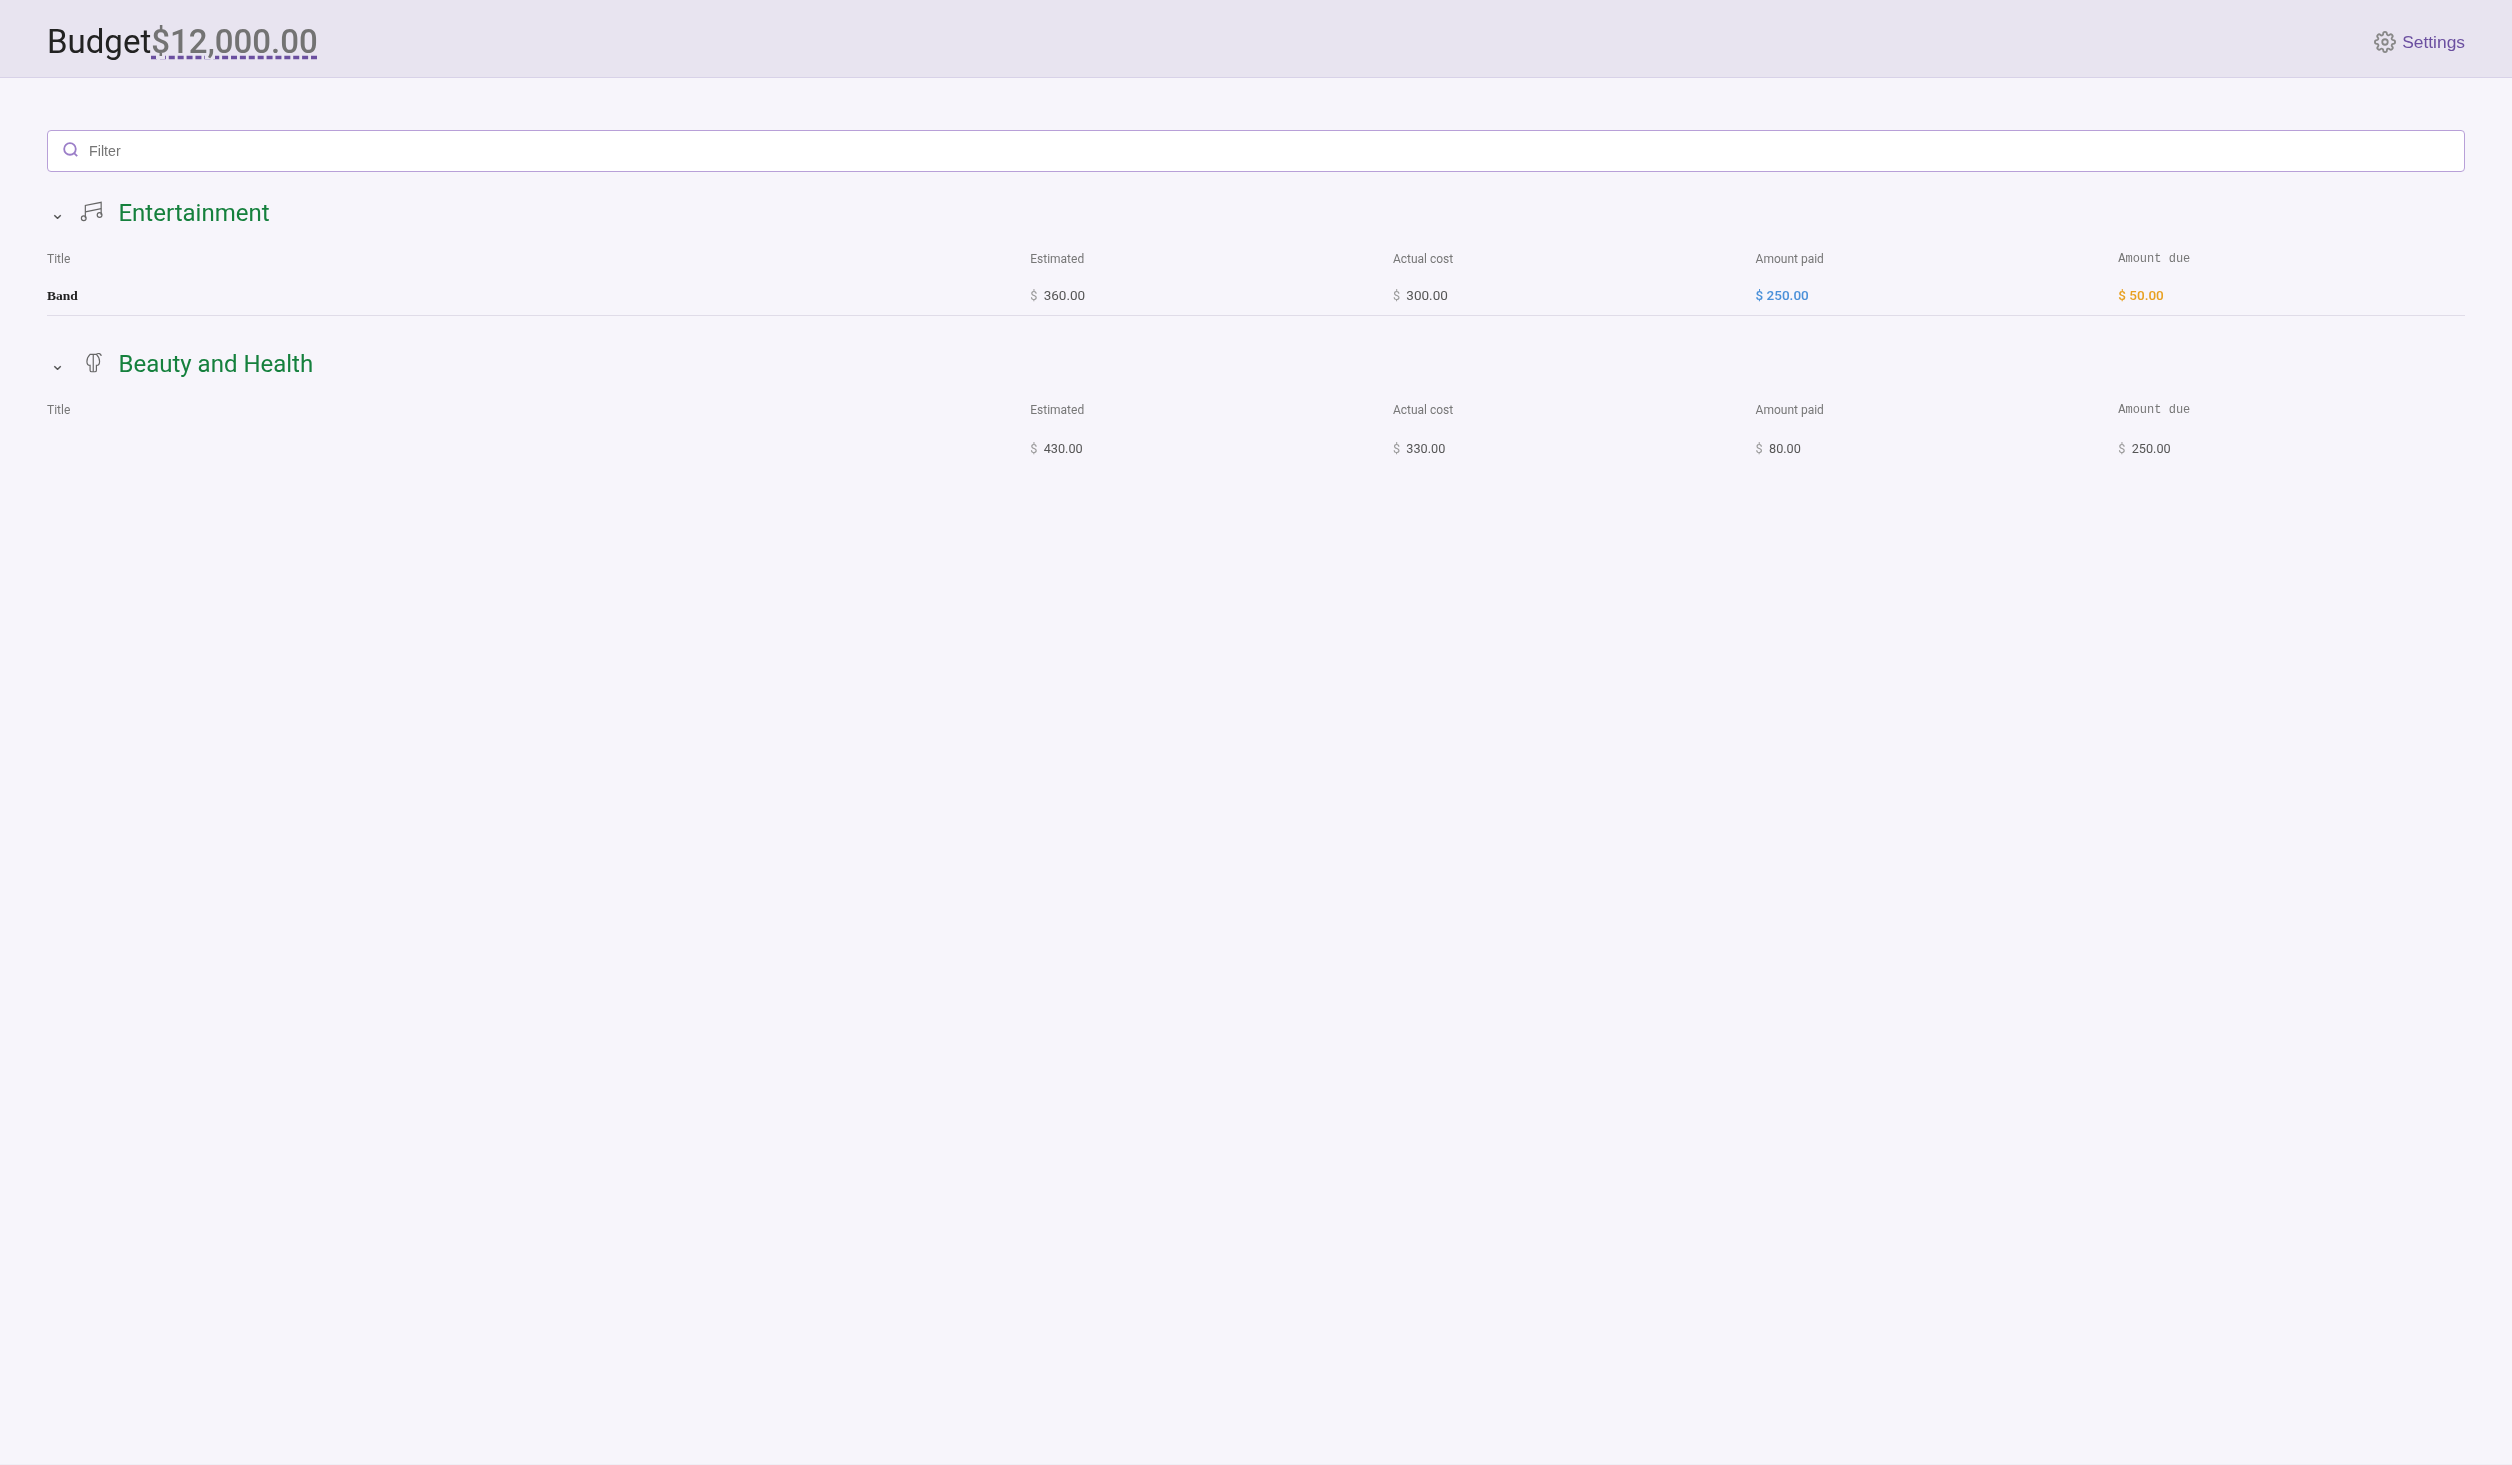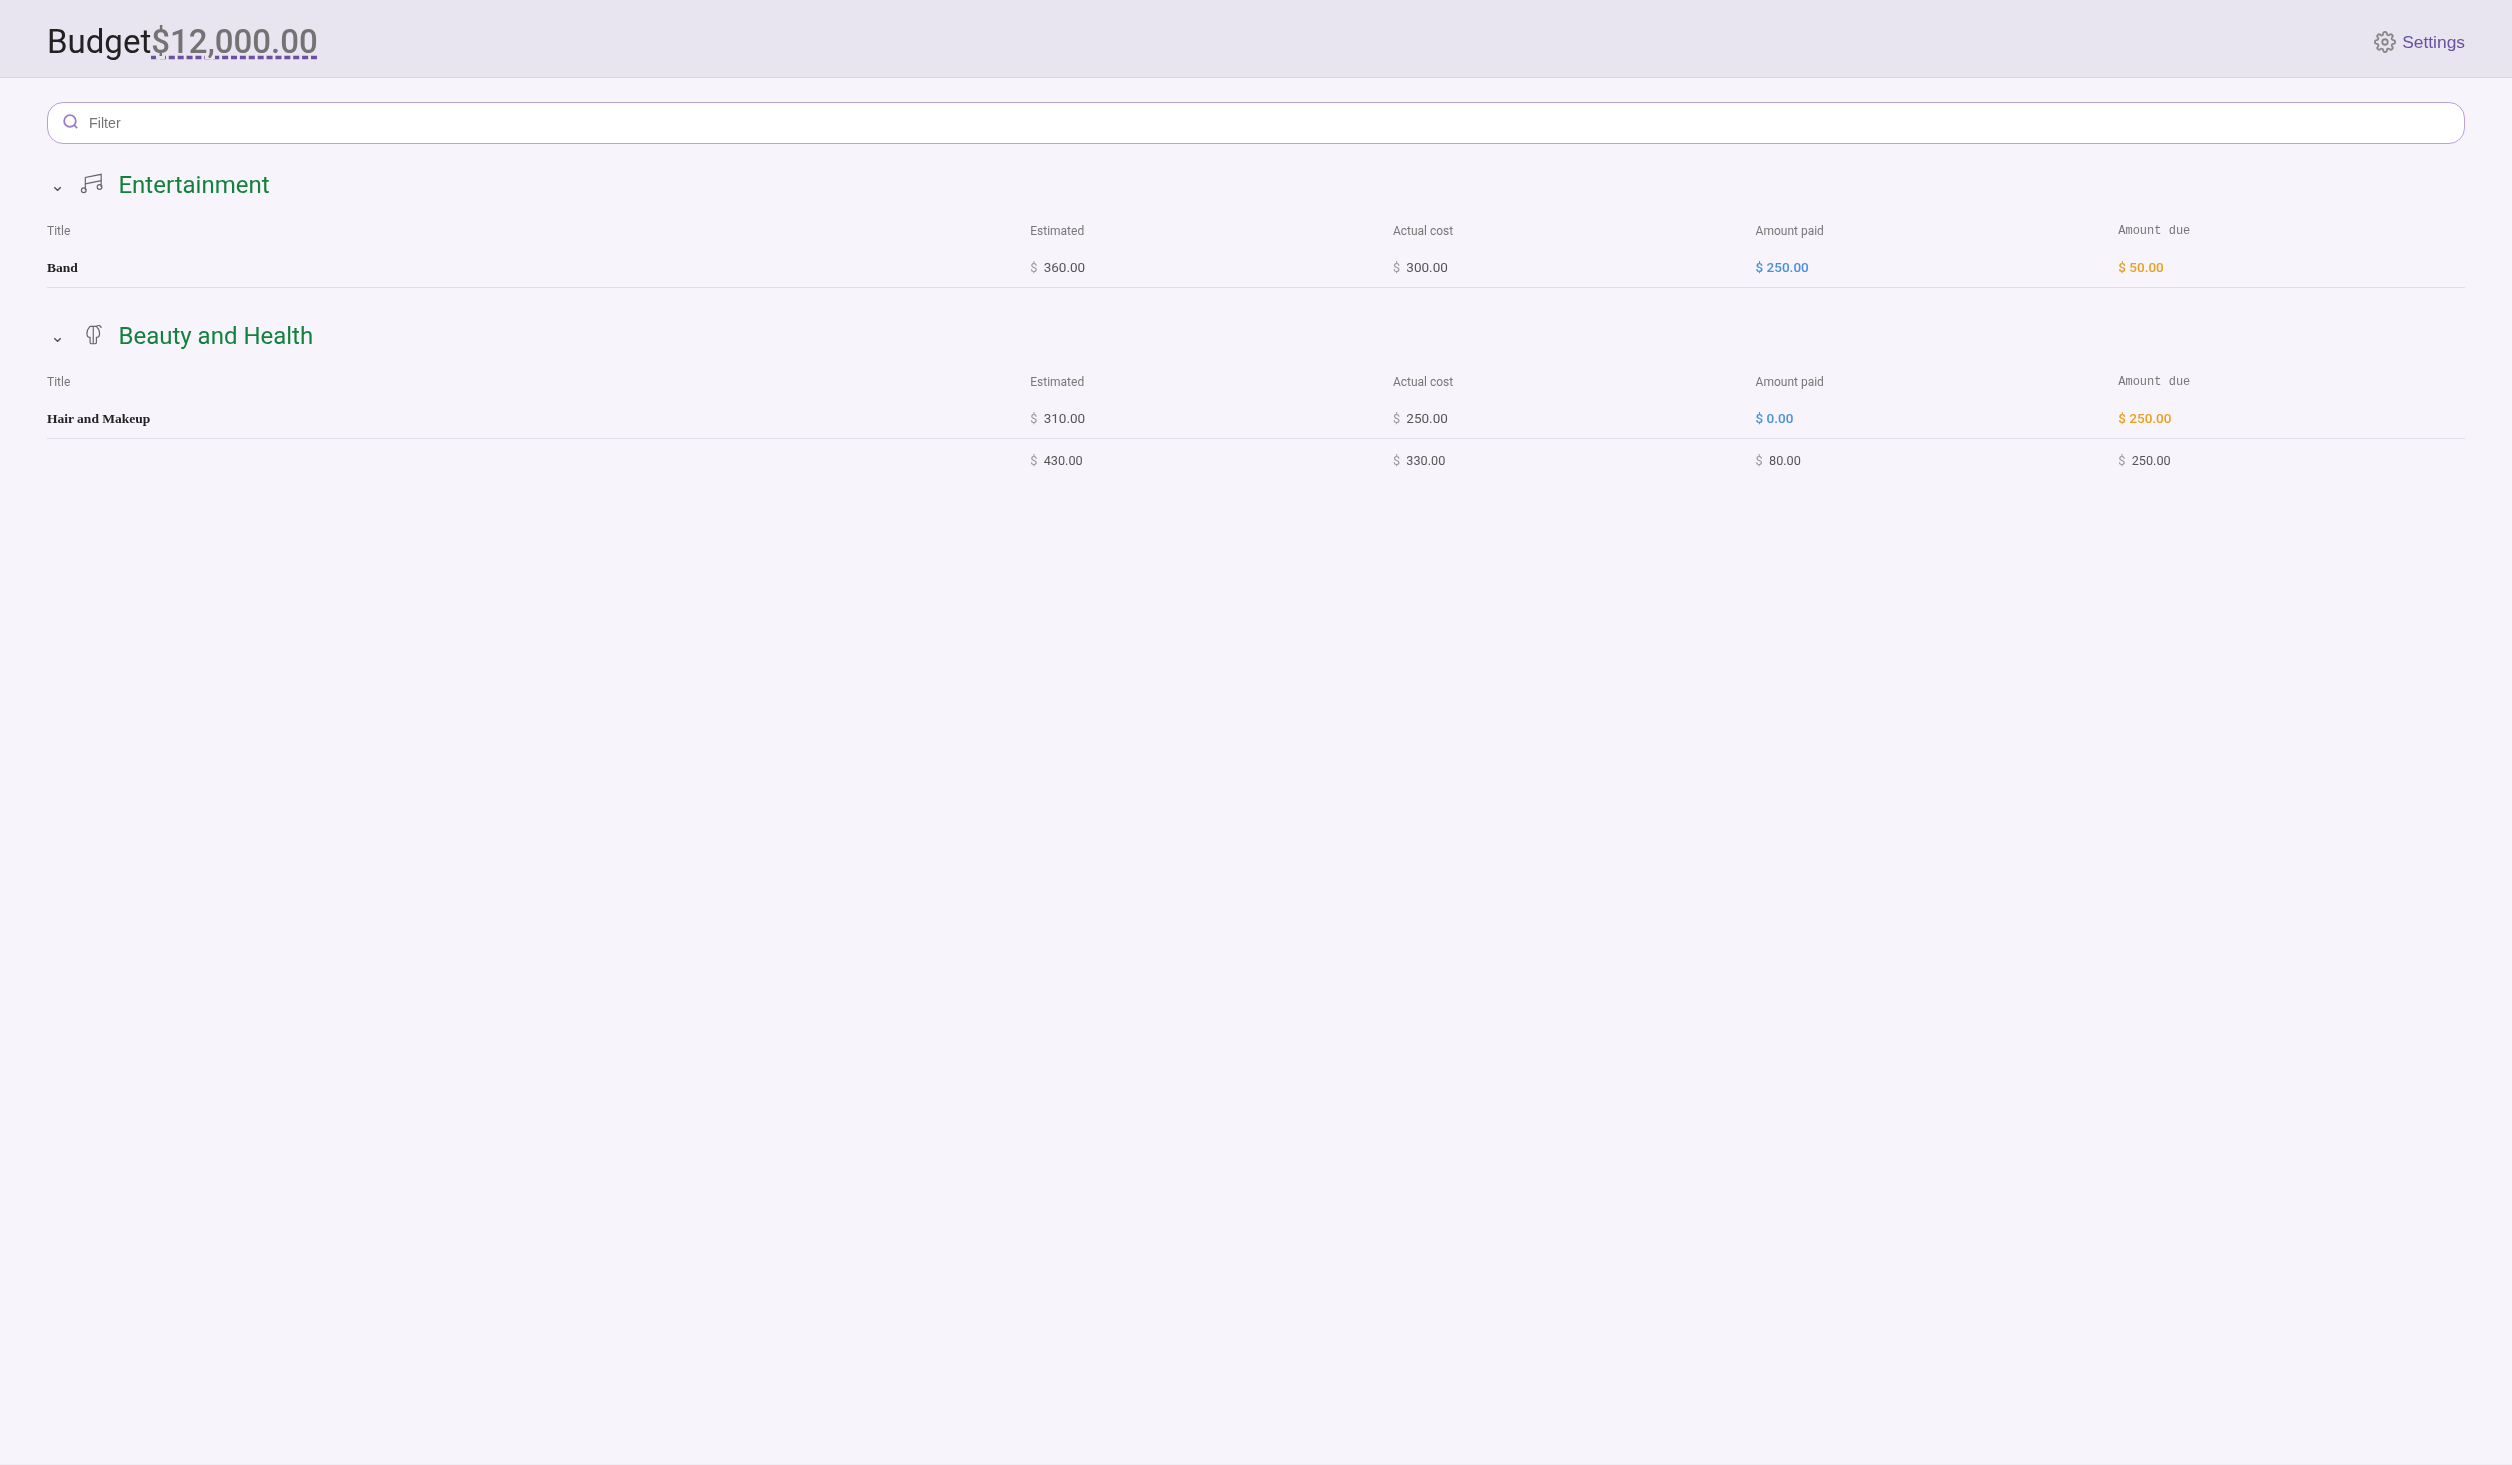--- a/index.html
+++ b/index.html
@@ -70,24 +70,25 @@
     }
 
     .filter-container {
       margin-bottom: 24px;
     }
 
     .filter-input-wrapper {
       display: flex;
       align-items: center;
       border: 1.6px solid #b8a0d8;
-      border-radius: 16px;
+      border-radius: 4px;
       padding: 9.5px 14.2px;
       background: white;
       gap: 9.5px;
+      margin-top: 28px;
     }
 
     .filter-icon {
       color: #9b7ec8;
       font-size: 16px;
     }
 
     .filter-input {
       border: none;
       outline: none;
@@ -301,45 +302,20 @@
       <thead>
         <tr>
           <th class="col-title">Title</th>
           <th class="col-estimated">Estimated</th>
           <th class="col-actual">Actual cost</th>
           <th class="col-paid">Amount paid</th>
           <th class="col-due">Amount due</th>
         </tr>
       </thead>
       <tbody>
-        <tr class="data-row">
-      <td><span class="row-title">Hair and Makeup</span></td>
-      <td>
-        <div class="amount-cell">
-          <span class="dollar-sign">$</span>
-          <span>310.00</span>
-        </div>
-      </td>
-      <td>
-        <div class="amount-cell">
-          <span class="dollar-sign">$</span>
-          <span>250.00</span>
-        </div>
-      </td>
-      <td>
-        <div class="amount-cell">
-          <span class="amount-blue">$ 0.00</span>
-        </div>
-      </td>
-      <td>
-        <div class="amount-cell">
-          <span class="amount-orange">$ 250.00</span>
-        </div>
-      </td>
-    </tr>
         <tr class="totals-row">
       <td></td>
       <td>
         <div class="amount-cell">
           <span class="dollar-sign">$</span>
           <span>430.00</span>
         </div>
       </td>
       <td>
         <div class="amount-cell">

